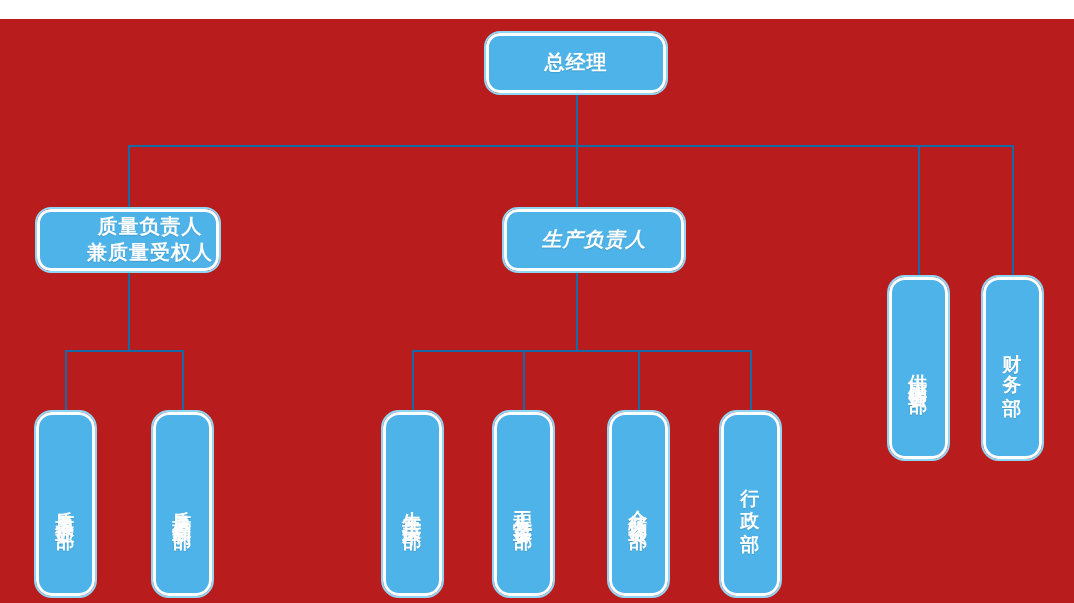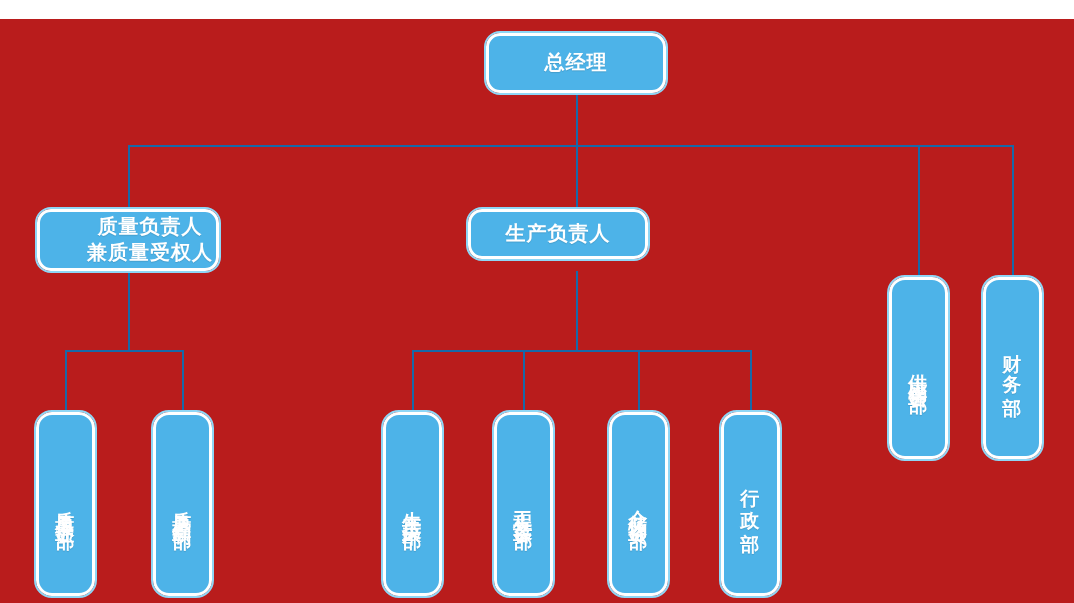--- a/index.html
+++ b/index.html
@@ -105,21 +105,21 @@
 
   <div class="node top-level" style="left:486px; top:14px; width:180px; height:60px;">
     <span class="label">总经理</span>
   </div>
 
   <div class="node level2" style="left:37px; top:190px; width:182px; height:62px;padding-left:44px;">
     <span class="label">质量负责人
 兼质量受权人</span>
   </div>
 
-  <div class="node level2" style="left:468px; top:190px; width:180px; height:50px;">
+  <div class="node level2" style="left:504px; top:190px; width:180px; height:62px;font-style:italic;">
     <span class="label">生产负责人</span>
   </div>
 
   <div class="node vertical" style="left:889px; top:258px; width:59px; height:182px;">
     <span class="label">供应销售部</span>
   </div>
 
   <div class="node vertical loose" style="left:983px; top:258px; width:59px; height:182px;">
     <span class="label">财务部</span>
   </div>

